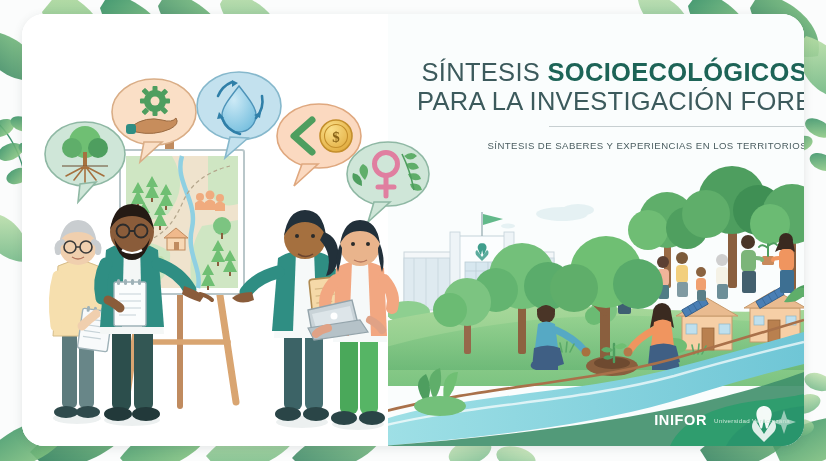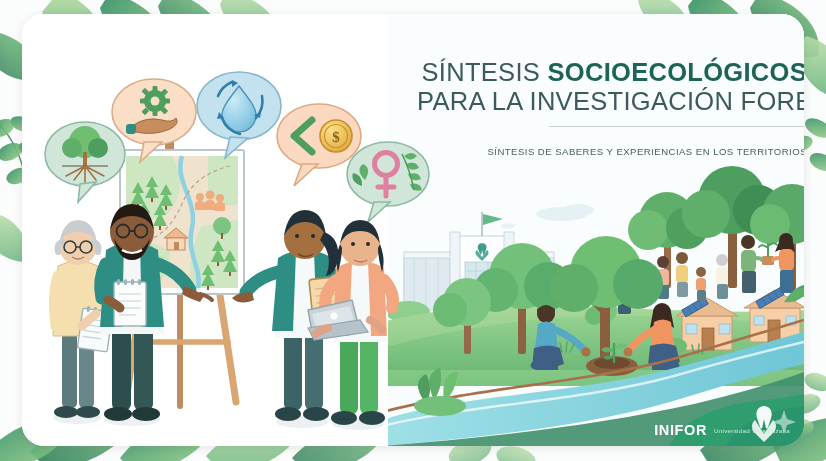--- a/index.html
+++ b/index.html
@@ -28,25 +28,25 @@
     font-size:25.5px; letter-spacing:.3px; line-height:1.14; white-space:nowrap;
   }
   .t-line1 { color:#3c5a5c; font-weight:400; }
   .t-line1 b { color:#1d6457; font-weight:700; }
   .t-line2 { color:#3c5a5c; font-weight:400; }
   .t-line3 { color:#1d6457; font-weight:700; letter-spacing:.2px; }
   #rule {
     height:1px; background:#c7cfd1; margin:10px 0 0 auto; width:258px;
   }
   #subtitle {
-    margin-top:19px; font-size:9.6px; letter-spacing:.45px;
+    margin-top:13px; font-size:9.6px; letter-spacing:.45px;
     color:#4a5d60; font-weight:400; white-space:nowrap;
   }
   
-  #lockup { position:absolute; right:14px; bottom:8px; z-index:7; display:flex; align-items:center; gap:7px; }
+  #lockup { position:absolute; right:14px; bottom:18px; z-index:7; display:flex; align-items:center; gap:7px; }
   #inifor-word { font-size:14.5px; font-weight:700; color:#ffffff; letter-spacing:.6px; }
   #uv-word { font-size:6.2px; font-weight:400; color:#cfe8da; letter-spacing:.3px; white-space:nowrap; }
   .uv-stack { display:flex; flex-direction:column; align-items:center; gap:1px; }
   svg { display:block; }
   .nosel { user-select:none; }
 </style>
 </head>
 <body>
 
 <div id="poster">

